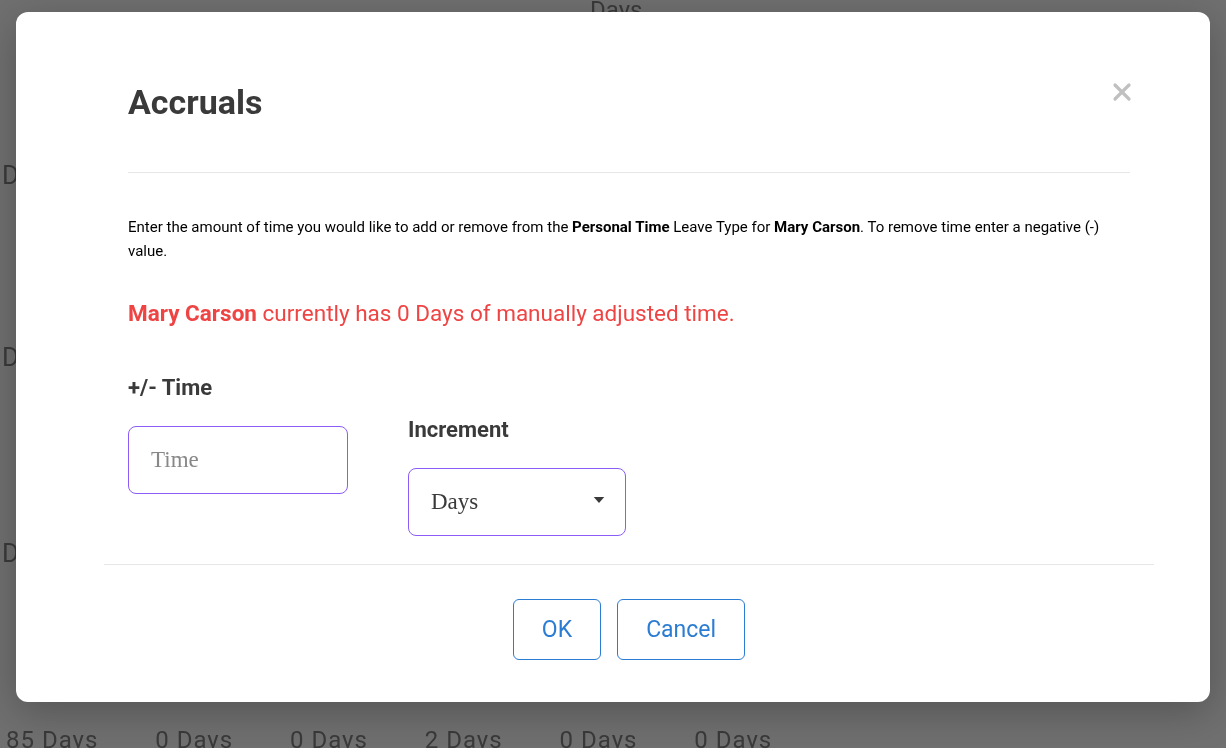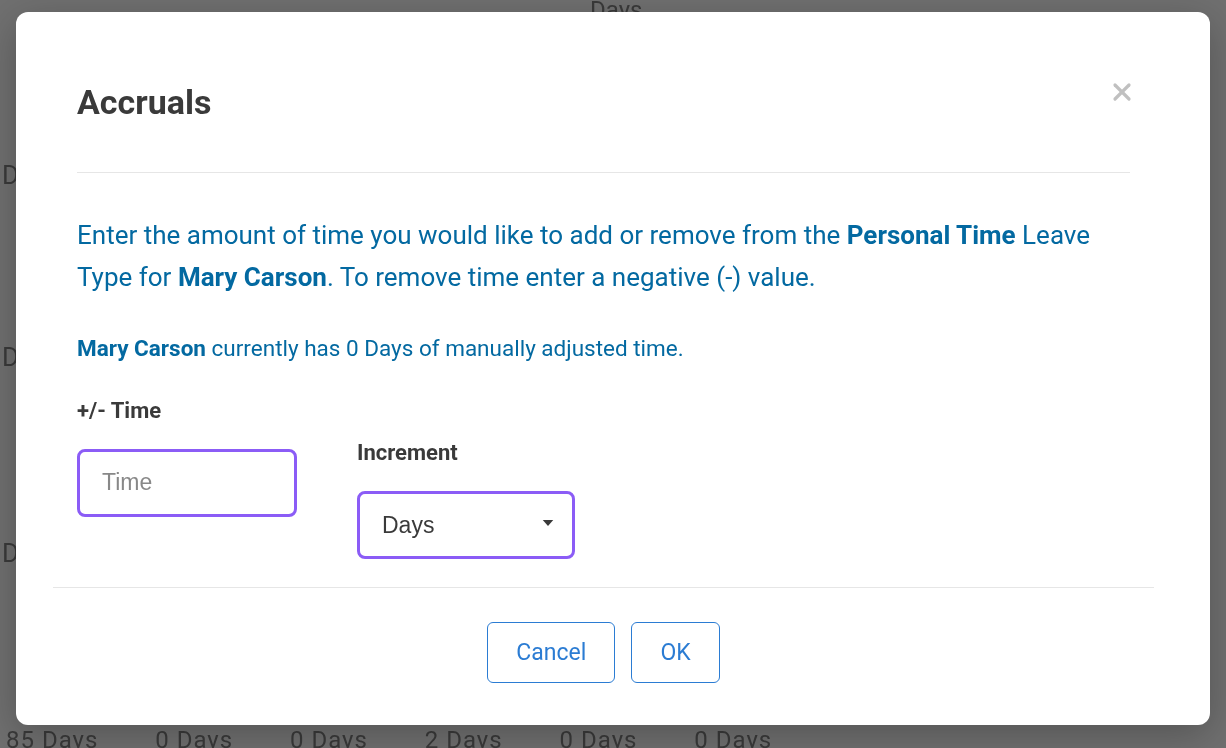--- a/index.html
+++ b/index.html
@@ -41,21 +41,21 @@
       position: absolute;
       top: 12px;
       left: 16px;
       right: 16px;
       background: #fff;
       border-radius: 12px;
       box-shadow: 0 10px 40px rgba(0,0,0,0.25);
       padding: 0;
     }
     .modal-inner {
-      padding: 70px 80px 28px 61px;
+      padding: 70px 80px 28px 112px;
     }
     .modal-header {
       display: flex;
       justify-content: space-between;
       align-items: flex-start;
       padding-bottom: 50px;
       border-bottom: 1px solid #e6e6e6;
       position: relative;
     }
     .modal-title {
@@ -74,33 +74,33 @@
       padding: 4px;
     }
     .close-btn svg {
       width: 24px;
       height: 24px;
     }
     .modal-body {
       padding-top: 42px;
     }
     .description {
-      font-size: 26px;
-      color: #0369a1;
+      font-size: 15px;
+      color: #000000;
       line-height: 1.6;
       margin-bottom: 34px;
     }
     .description strong {
       font-weight: 700;
     }
     .current-info {
       font-size: 22.5px;
-      color: #0369a1;
+      color: #ef4444;
       line-height: 1.5;
-      margin-bottom: 32px;
+      margin-bottom: 44px;
     }
     .current-info strong {
       font-weight: 700;
     }
     .form-row {
       display: flex;
       gap: 60px;
       padding-bottom: 28px;
     }
     .form-group {
@@ -111,26 +111,26 @@
     .fg-increment { width: 218px; margin-top: 42px; }
     .fg-reason { flex: 1; }
     .form-label {
       font-size: 22px;
       font-weight: 700;
       color: #3a3a3a;
       margin-bottom: 26px;
     }
     .form-input, .form-select {
       height: 68px;
-      border: 3px solid #8b5cf6;
+      border: 1px solid #8b5cf6;
       border-radius: 8px;
       padding: 0 22px;
       font-size: 23px;
       color: #3a3a3a;
-      font-family: Liberation Sans, sans-serif;
+      font-family: Liberation Serif, serif;
       background: #fff;
       outline: none;
     }
     .form-input::placeholder {
       color: #888;
     }
     .select-wrap {
       position: relative;
     }
     .form-select {
@@ -232,17 +232,17 @@
             </span>
           </div>
         </div>
 
         <div class="form-group fg-reason">
         </div>
       </div>
     </div>
 
     <div class="modal-footer">
+      <button class="btn">OK</button>
       <button class="btn">Cancel</button>
-      <button class="btn">OK</button>
     </div>
   </div>
 </div>
 
 </body></html>

